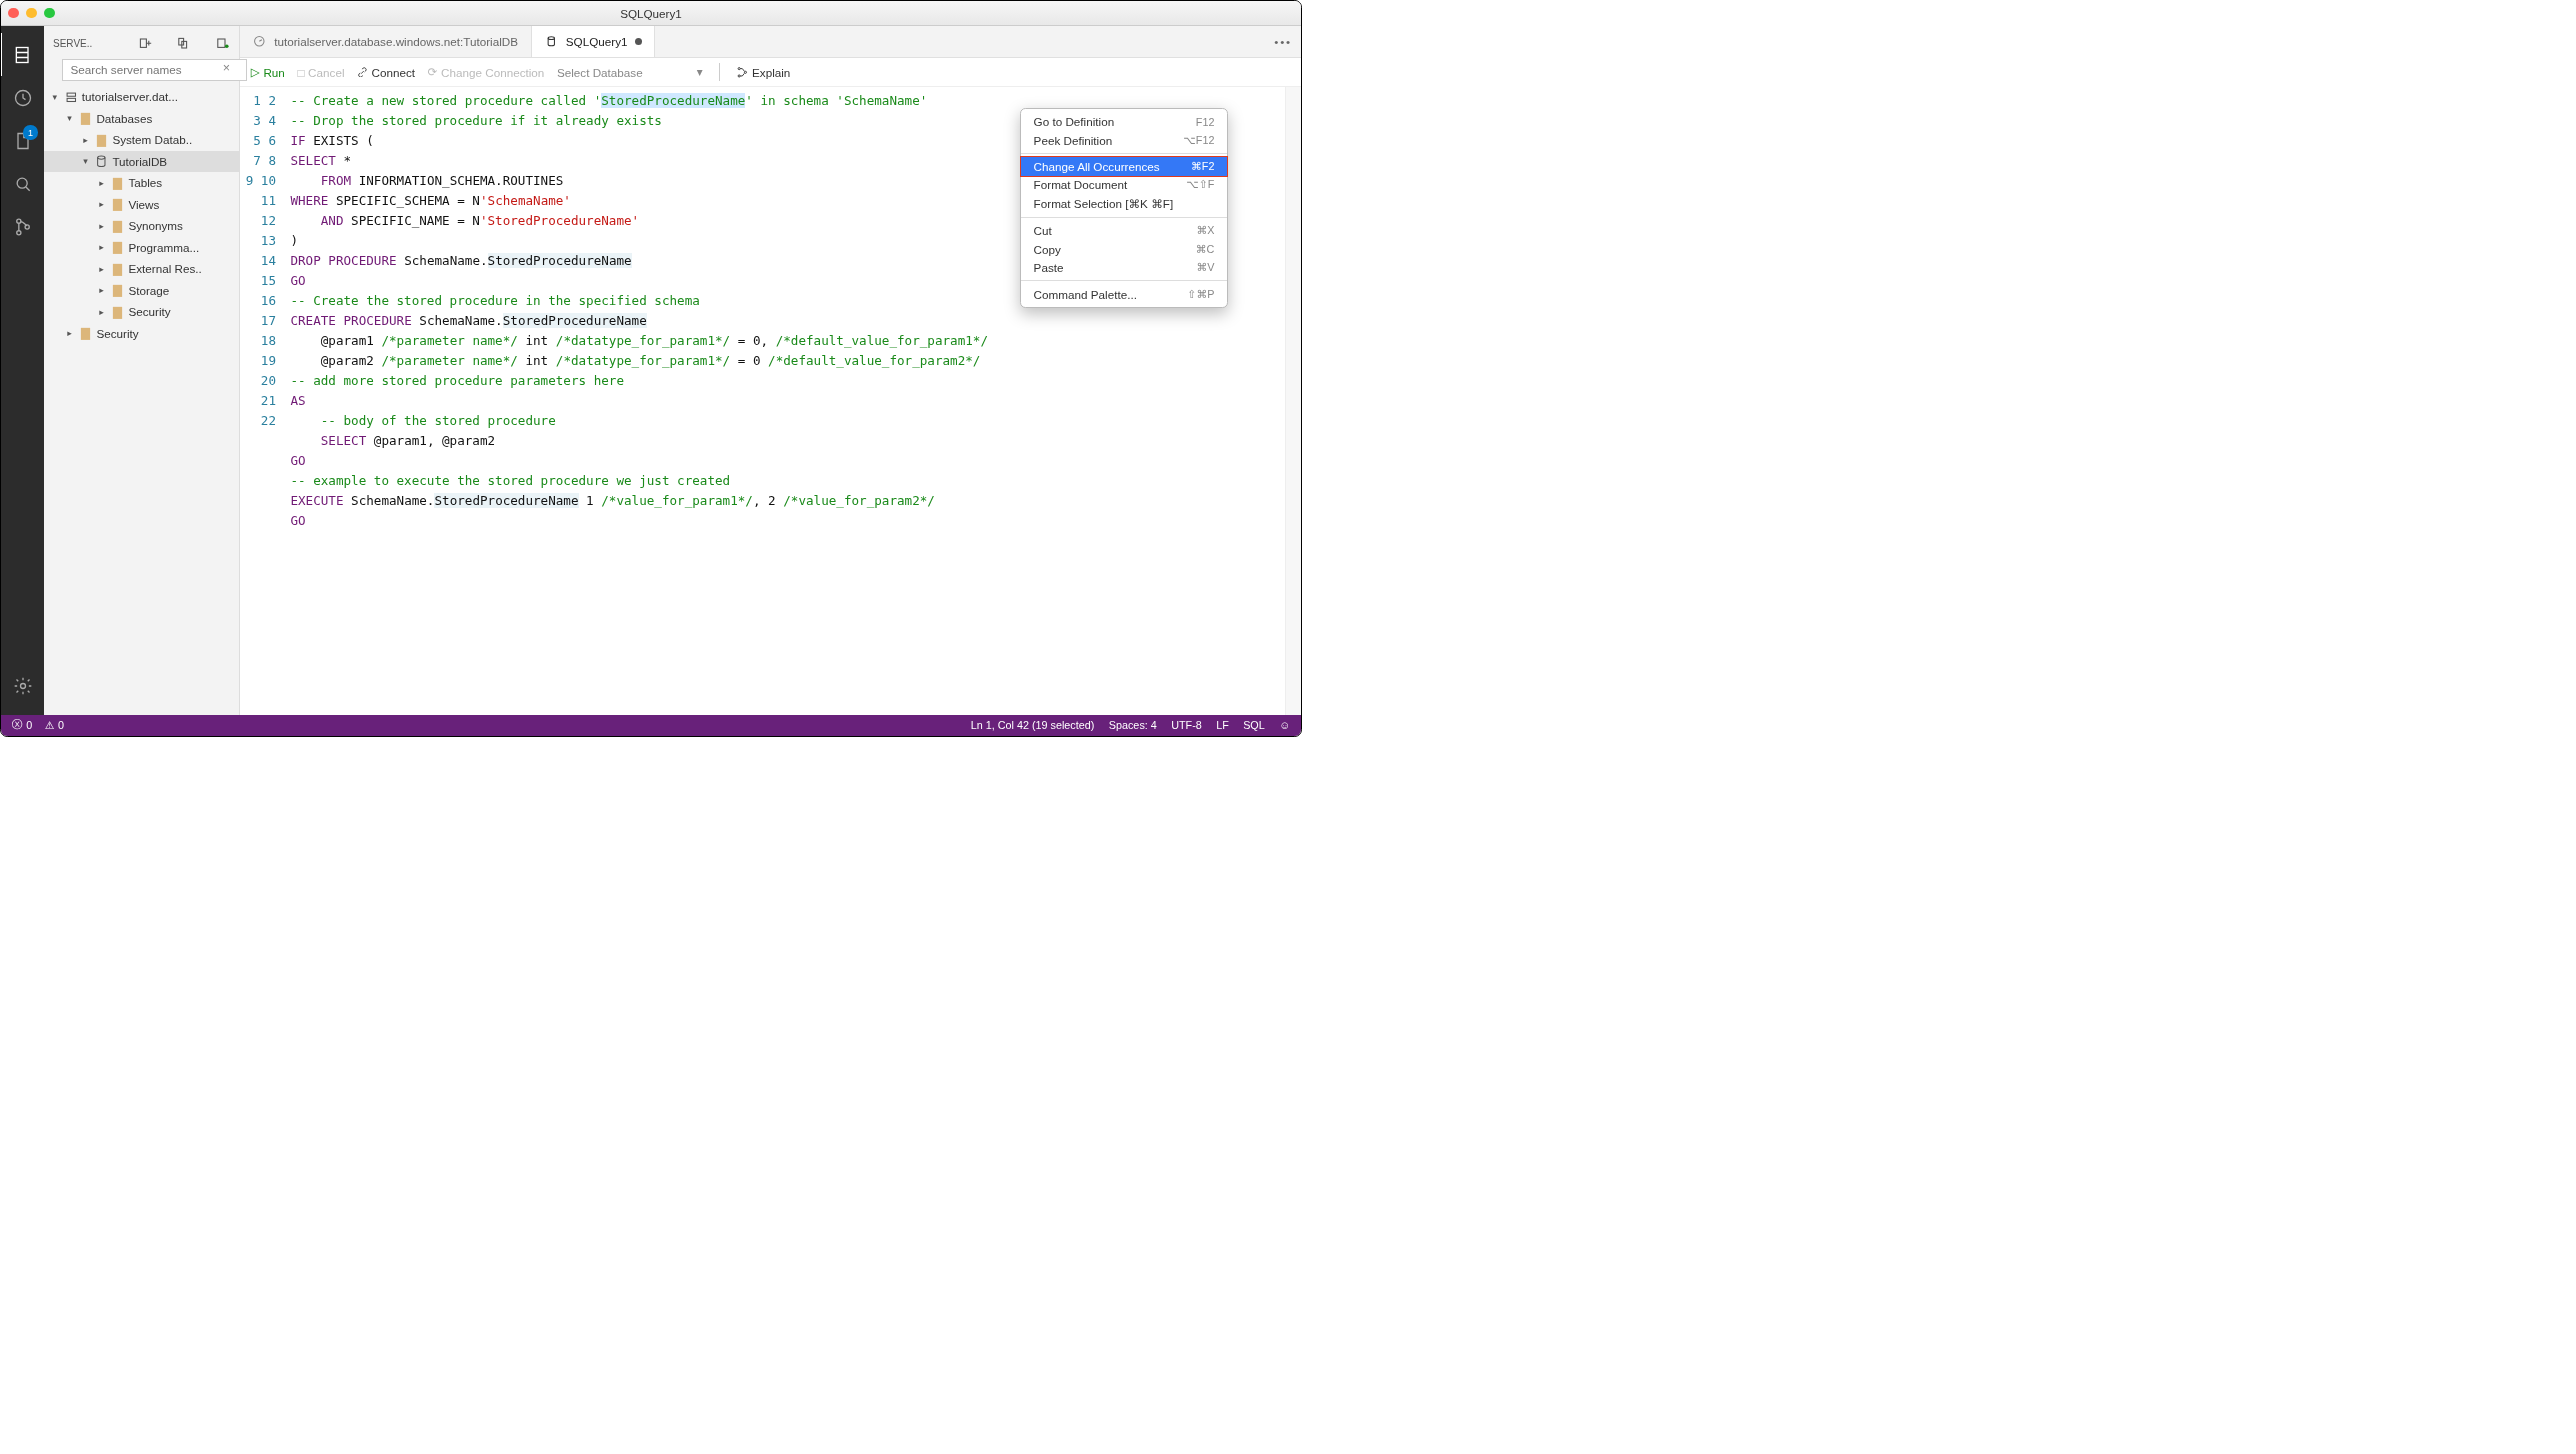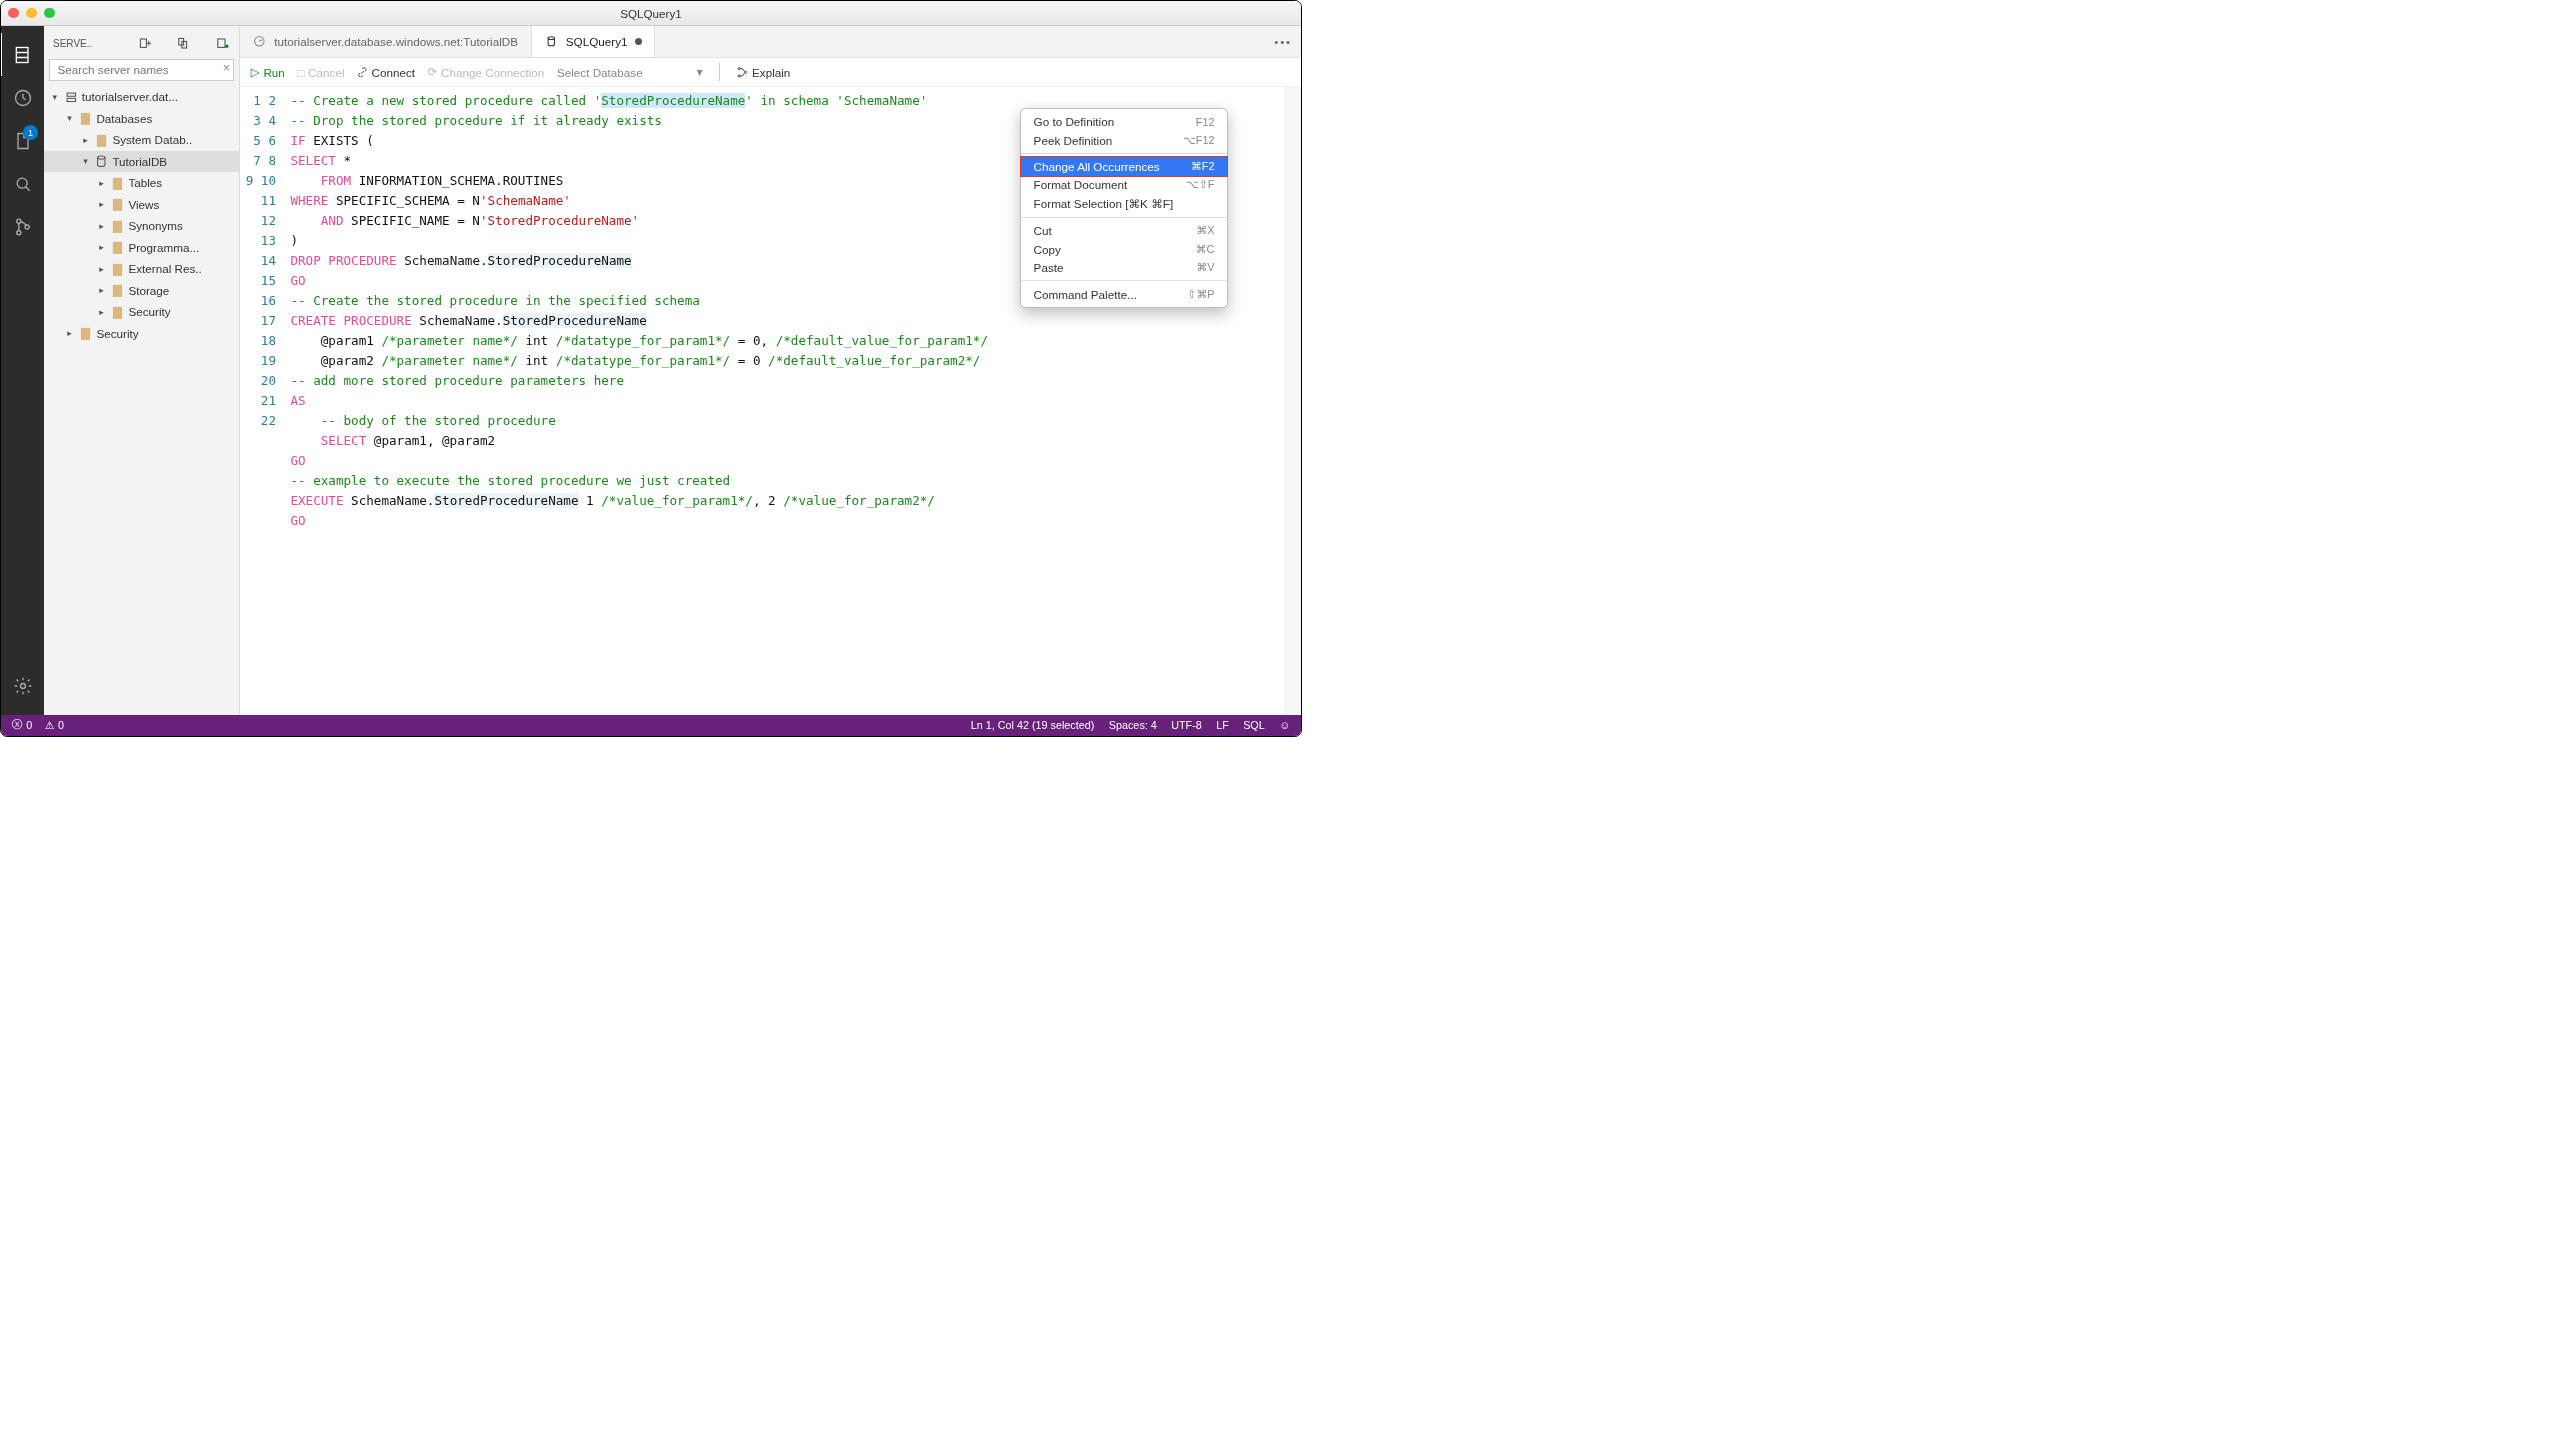--- a/index.html
+++ b/index.html
@@ -55,20 +55,21 @@
     .sidepanel { width:196px; background:#f3f3f3; border-right:0.9px solid #ddd; display:flex; flex-direction:column; }
     .sidepanel-head { display:flex; align-items:center; padding:7.2px 5.4px 5.4px 9px; gap:19px; font-size:10px; color:#555; }
     .sidepanel-head .spacer { flex:1; }
     .sidepanel-head .hbtn { width:20px; height:20px; display:flex; align-items:center; justify-content:center; color:#555; cursor:pointer;}
     .search {
       margin:0 5.4px 5.4px 5.4px; position:relative;
     }
     .search input {
       width:100%; padding:3.6px 20px 3.6px 7.2px; border:0.9px solid #ccc; background:#fff; color:#888;
       font-size:11.7px;
+      margin-left:13px;
     }
     .search .clear { position:absolute; right:3.6px; top:2.7px; color:#888; cursor:pointer; font-size:12.6px;}
     .tree { font-size:11.7px; overflow:auto; flex:1; }
     .tree-row { display:flex; align-items:center; height:21.5px; padding-left:3.6px; cursor:pointer; gap:3.6px;}
     .tree-row.selected { background:#ddd; }
     .chev { width:10.8px; display:inline-flex; justify-content:center; color:#555; font-size:9px;}
     .ficon { width:14.4px; height:14.4px; display:inline-flex; align-items:center; justify-content:center;}
     .folder { color:#dcb67a; }
     .dbicon { color:#555; }
     .servericon { color:#555; }
@@ -84,21 +85,21 @@
     .tbtn { display:flex; align-items:center; gap:3.6px; cursor:pointer; }
     .tbtn.green { color:#1a8a1a; }
     .tbtn.disabled { color:#bbb; cursor:default;}
     .tbtn.plain { color:#333; }
     .select-db { color:#888; display:flex; align-items:center; gap:54px; border:none;text-align:center; }
     .vline { width:0.9px; height:18px; background:#ccc; margin:0 3.6px;}
     .code-area { flex:1; display:flex; overflow:hidden; position:relative; }
     .gutter { width:45px; text-align:right; padding:3.6px 9px 0 0; color:#2a7f9e; font-family:Menlo,Consolas,monospace; font-size:12.6px; line-height:20px; user-select:none;}
     .code { flex:1; padding:3.6px 0 0 5.4px; font-family:Menlo,Consolas,monospace; font-size:12.6px; line-height:20px; white-space:pre; color:#111; }
     .c-comment { color:#1a8a1a; }
-    .c-keyword { color:#ec4899; }
+    .c-keyword { color:#701a75; }
     .c-string  { color:#c41a16; }
     .c-highlight { background:#cfe8ff; }
     .c-soft { background:#eaf3f7; }
     .minimap { width:16px; background:#f7f7f7; border-left:0.9px solid #eee;}
     
     .context-menu {
       position:absolute; top:82px; left:780px; width:208px;
       background:#fff; border:0.9px solid #bbb; border-radius:5.4px;
       box-shadow:0 5.4px 16px rgba(0,0,0,0.25); padding:3.6px 0; z-index:50;
       font-size:11.7px;

